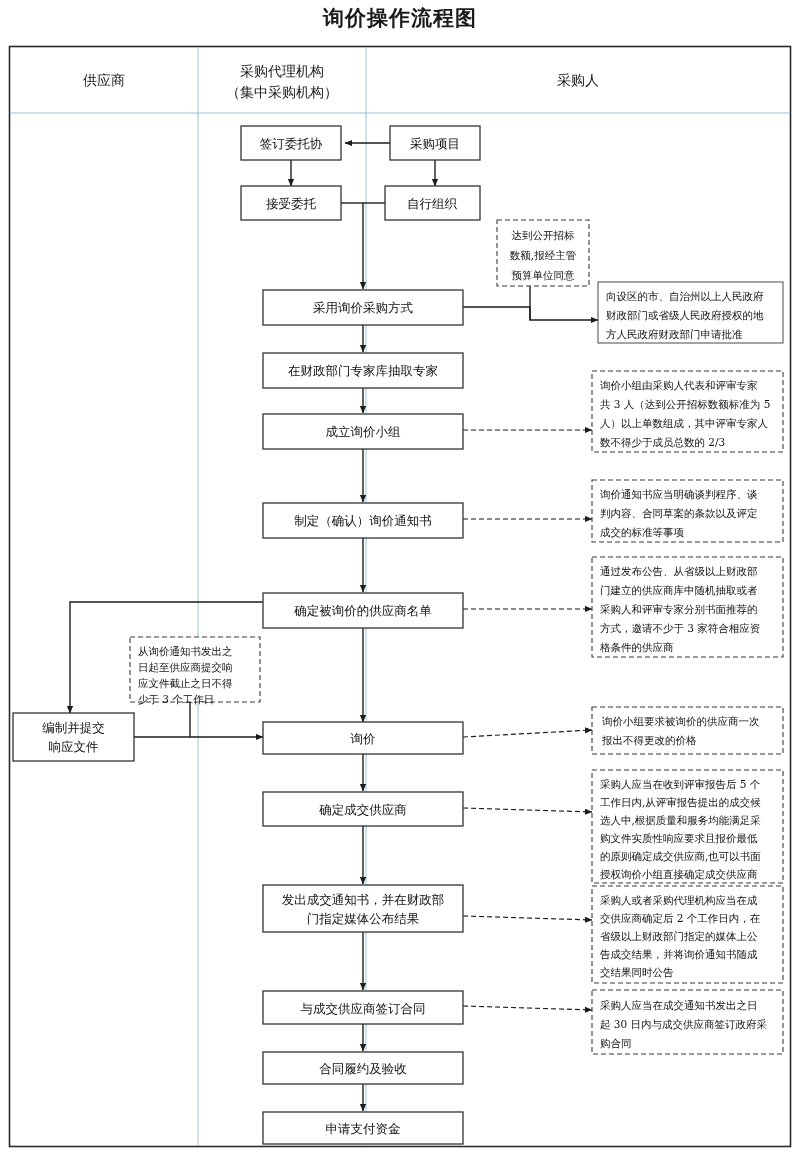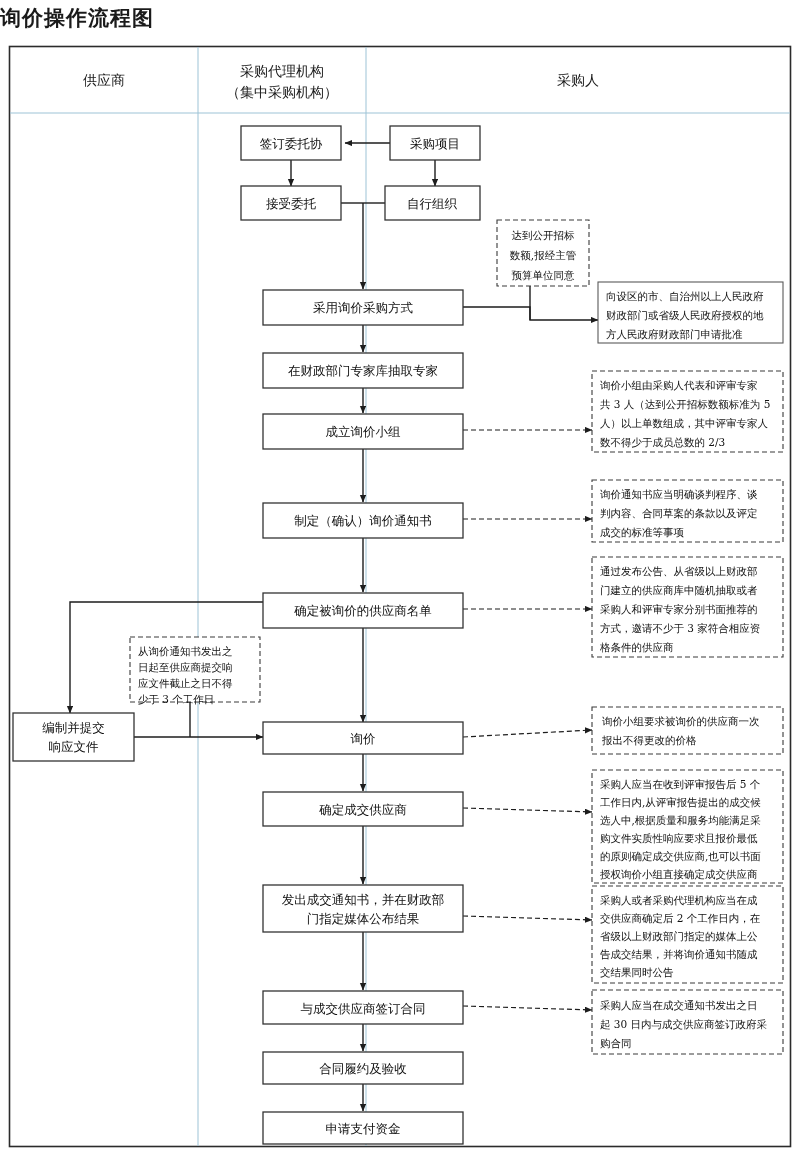--- a/index.html
+++ b/index.html
@@ -18,20 +18,21 @@
   #page {
     position: relative;
     width: 800px;
     height: 1155px;
   }
   #chart-title {
     position: absolute;
     top: 4px;
     left: 0;
     width: 800px;
+    text-align: center;
     font-family: "DejaVu Serif", "Liberation Serif", serif;
     font-weight: bold;
     font-size: 21px;
     letter-spacing: 1px;
     color: #1a1a1a;
   }
   svg#diagram {
     position: absolute;
     top: 0;
     left: 0;

